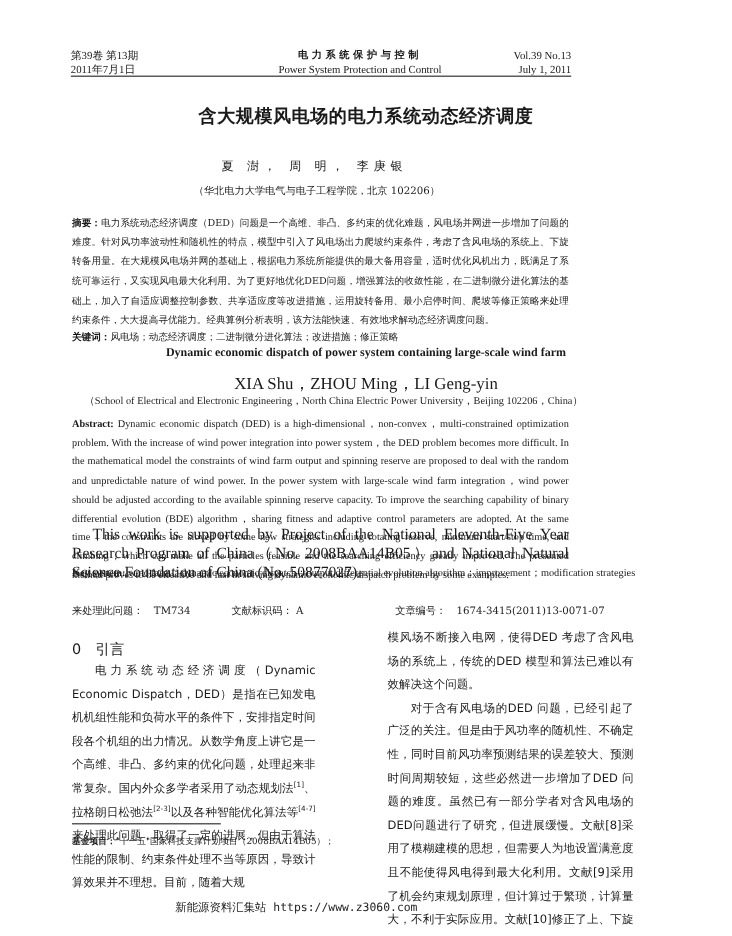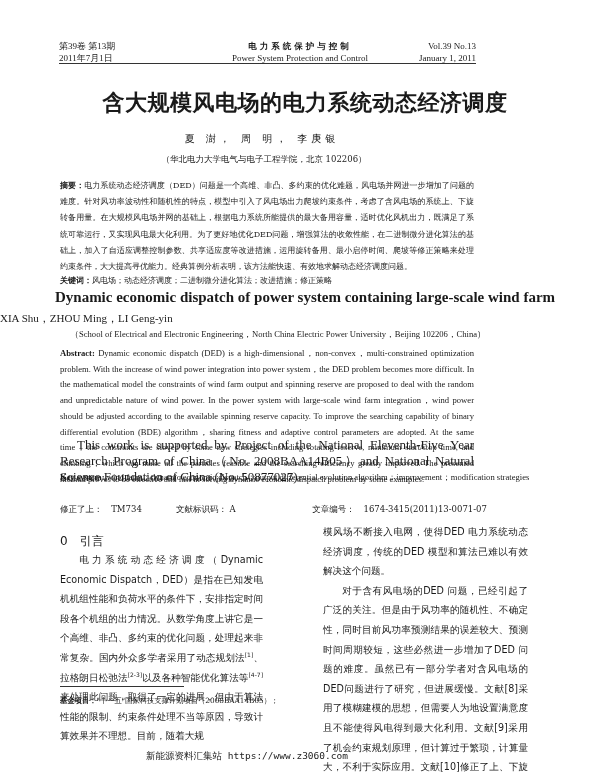--- a/index.html
+++ b/index.html
@@ -5,28 +5,28 @@
   html, body { margin:0; padding:0; background:#ffffff; }
   body { width:610px; height:780px; position:relative; overflow:hidden; color:#1a1a1a;
          font-family:"Liberation Serif", "DejaVu Serif", serif; }
   .abs { position:absolute; }
   .hdr-left, .hdr-right { font-size:9px; line-height:12px; }
   .hdr-left { left:59px; top:40px; }
   .hdr-right { right:135px; top:40px; text-align:right; left:auto; }
   .hdr-center { left:0; width:600px; top:40px; text-align:center; font-size:9px; line-height:12px; }
   .hdr-center .cn { font-weight:bold; letter-spacing:3px; font-family:"DejaVu Serif", serif; font-size:8.5px; }
   .hdr-rule { left:59px; width:417px; top:63px; height:0; border-top:1.3px solid #333; }
-  .title { left:0; width:610px; top:88px; text-align:center; font-family:"DejaVu Sans", sans-serif; font-size:22px; font-weight:bold; letter-spacing:0.5px; }
+  .title { left:0; width:610px; top:88px; text-align:center; font-family:"DejaVu Sans", sans-serif; font-size:15px; font-weight:bold; letter-spacing:0.5px; }
   .authors { left:0; width:524px; top:132px; text-align:center; font-size:10px; letter-spacing:4px; font-family:"DejaVu Serif", serif; }
   .affil { left:0; width:528px; top:154px; text-align:center; font-size:8.5px; font-family:"DejaVu Serif", serif; }
   .abs-cn { left:60px; width:414px; top:178px; font-size:8px; line-height:16.2px; text-align:justify; font-family:"DejaVu Serif", serif; }
   .abs-cn b, .kw-cn b { font-family:"DejaVu Sans", sans-serif; }
   .kw-cn { left:60px; width:414px; top:275px; font-size:8px; line-height:12px; font-family:"DejaVu Serif", serif; }
-  .en-title { left:0; width:610px; top:289px; text-align:center; font-size:15px; font-weight:bold; }
-  .en-authors { left:0; width:610px; top:311px; text-align:left; font-size:11px; }
+  .en-title { left:0; width:610px; top:289px; text-align:center; font-size:10px; font-weight:bold; }
+  .en-authors { left:0; width:610px; top:311px; text-align:center; font-size:14px; }
   .en-affil { left:0; width:556px; top:329px; text-align:center; font-size:8.6px; }
   .abs-en { left:60px; width:414px; top:346px; font-size:8.6px; line-height:15.7px; text-align:justify; }
   .support { left:60px; width:414px; top:437px; font-size:13px; line-height:16px; text-align:justify; }
   .support .ind { display:inline-block; width:17px; }
   .kw-en { left:60px; width:420px; top:471px; font-size:8.6px; line-height:12px; white-space:nowrap; }
   .classline { left:60px; top:504px; font-size:8.5px; white-space:nowrap; font-family:"DejaVu Serif", serif; }
   .classline span { display:inline-block; }
   .sec-head { left:60px; top:533px; font-size:12px; font-family:"DejaVu Sans", sans-serif; }
   .sec-head .num { margin-right:12px; }
   .col-left { left:60px; width:203px; top:550px; font-size:9.6px; line-height:19.6px; text-align:justify; font-family:"DejaVu Sans", sans-serif; }
@@ -45,21 +45,21 @@
 <div class="abs hdr-left">
   <div>第39卷 第13期</div>
   <div>2011年7月1日</div>
 </div>
 <div class="abs hdr-center">
   <div class="cn">电力系统保护与控制</div>
   <div>Power System Protection and Control</div>
 </div>
 <div class="abs hdr-right" style="left:376px;width:100px;">
   <div>Vol.39 No.13</div>
-  <div>January 1, 2011</div>
+  <div>July 1, 2011</div>
 </div>
 <div class="abs hdr-rule"></div>
 
 <div class="abs title">含大规模风电场的电力系统动态经济调度</div>
 <div class="abs authors">夏 澍， 周 明， 李庚银</div>
 <div class="abs affil">（华北电力大学电气与电子工程学院，北京 102206）</div>
 
 <div class="abs abs-cn">
   <b>摘要：</b><span>电力系统动态经济调度（DED）问题是一个高维、非凸、多约束的优化难题，风电场并网进一步增加了问题的难度。针对风功率波动性和随机性的特点，模型中引入了风电场出力爬坡约束条件，考虑了含风电场的系统上、下旋转备用量。在大规模风电场并网的基础上，根据电力系统所能提供的最大备用容量，适时优化风机出力，既满足了系统可靠运行，又实现风电最大化利用。为了更好地优化DED问题，增强算法的收敛性能，在二进制微分进化算法的基础上，加入了自适应调整控制参数、共享适应度等改进措施，运用旋转备用、最小启停时间、爬坡等修正策略来处理约束条件，大大提高寻优能力。经典算例分析表明，该方法能快速、有效地求解动态经济调度问题。</span>
 </div>
@@ -75,38 +75,38 @@
   <b>Abstract:</b> <span>Dynamic economic dispatch (DED) is a high-dimensional，non-convex，multi-constrained optimization problem.  With the increase of wind power integration into power system，the DED problem becomes more difficult.  In the mathematical model the constraints of wind farm output and spinning reserve are proposed to deal with the random and unpredictable nature of wind power.  In the power system with large-scale wind farm integration，wind power should be adjusted according to the available spinning reserve capacity.  To improve the searching capability of binary differential evolution (BDE) algorithm，sharing fitness and adaptive control parameters are adopted.  At the same time，the constraints are sloved by some new strategies including rotating reserve, minimum start/stop time, and climbing，which can make all the particles feasible and the searching efficiency greatly improved.  The presented method proves to be effective and fast in solving dynamic economic dispatch problem by some examples.</span>
 </div>
 <div class="abs support">
   <span class="ind"></span><span>This work is supported by Project of the National Eleventh-Five Year Research Program of China（No. 2008BAA14B05）and National Natural Science Foundation of China (No. 50877027).</span>
 </div>
 <div class="abs kw-en">
   <b>Key system:</b> <span>wind farm；dynamic economic dispatch；output differential evolution algorithm；improvement；modification strategies</span>
 </div>
 
 <div class="abs classline">
-  <span>修正了上：</span>
+  <span>来处理此问题：</span>
   <span style="width:40px;margin-left:6px;">TM734</span>
   <span style="margin-left:22px;">文献标识码：</span>
   <span style="width:60px;">A</span>
   <span style="margin-left:20px;">文章编号：</span>
   <span style="margin-left:6px;">1674-3415(2011)13-0071-07</span>
 </div>
 
 <div class="abs sec-head">
   <span class="num">0</span><span>引言</span>
 </div>
 
 <div class="abs col-left">
   <p class="p indent"><span>电力系统动态经济调度（Dynamic Economic Dispatch，DED）是指在已知发电机机组性能和负荷水平的条件下，安排指定时间段各个机组的出力情况。从数学角度上讲它是一个高维、非凸、多约束的优化问题，处理起来非常复杂。国内外众多学者采用了动态规划法</span><sup>[1]</sup><span>、拉格朗日松弛法</span><sup>[2-3]</sup><span>以及各种智能优化算法等</span><sup>[4-7]</sup><span>来处理此问题，取得了一定的进展，但由于算法性能的限制、约束条件处理不当等原因，导致计算效果并不理想。目前，随着大规</span></p>
 </div>
 
 <div class="abs col-right">
-  <p class="p">模风场不断接入电网，使得DED 电力系统动态经济调度，传统的DED 模型和算法已难以有效解决这个问题。</p>
+  <p class="p">模风场不断接入电网，使得DED 考虑了含风电场的系统上，传统的DED 模型和算法已难以有效解决这个问题。</p>
   <p class="p indent">对于含有风电场的DED 问题，已经引起了广泛的关注。但是由于风功率的随机性、不确定性，同时目前风功率预测结果的误差较大、预测时间周期较短，这些必然进一步增加了DED 问题的难度。虽然已有一部分学者对含风电场的DED问题进行了研究，但进展缓慢。文献[8]采用了模糊建模的思想，但需要人为地设置满意度且不能使得风电得到最大化利用。文献[9]采用了机会约束规划原理，但计算过于繁琐，计算量大，不利于实际应用。文献[10]修正了上、下旋转备用约束以应对风功率预测误差</p>
 </div>
 
 <div class="abs fn-rule"></div>
 <div class="abs fn">
   <div><b>基金项目：</b><span>"十一五"国家科技支撑计划项目（2008BAA14B05）；</span></div>
 </div>
 
 <div class="abs watermark">新能源资料汇集站 https://www.z3060.com</div>
 

